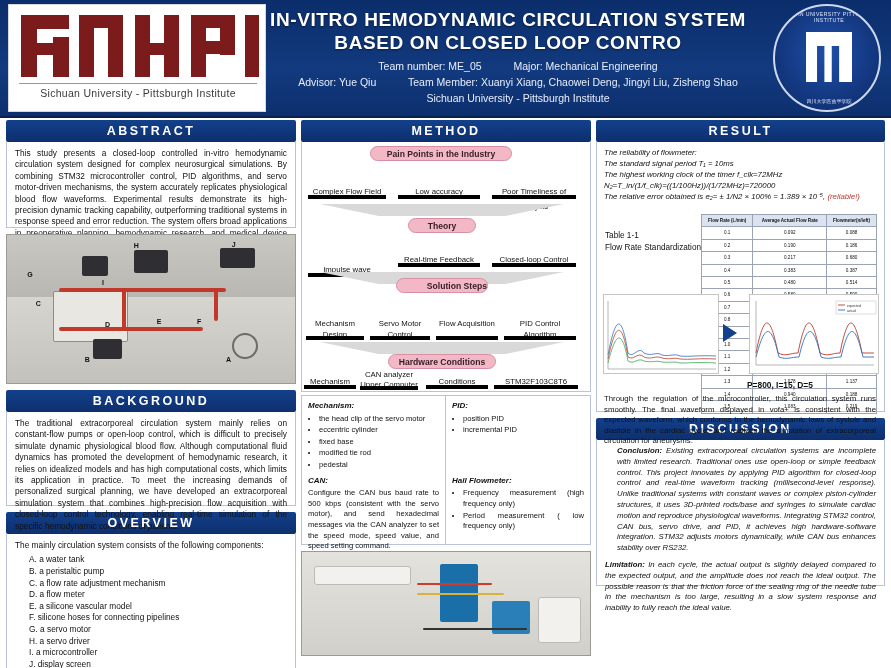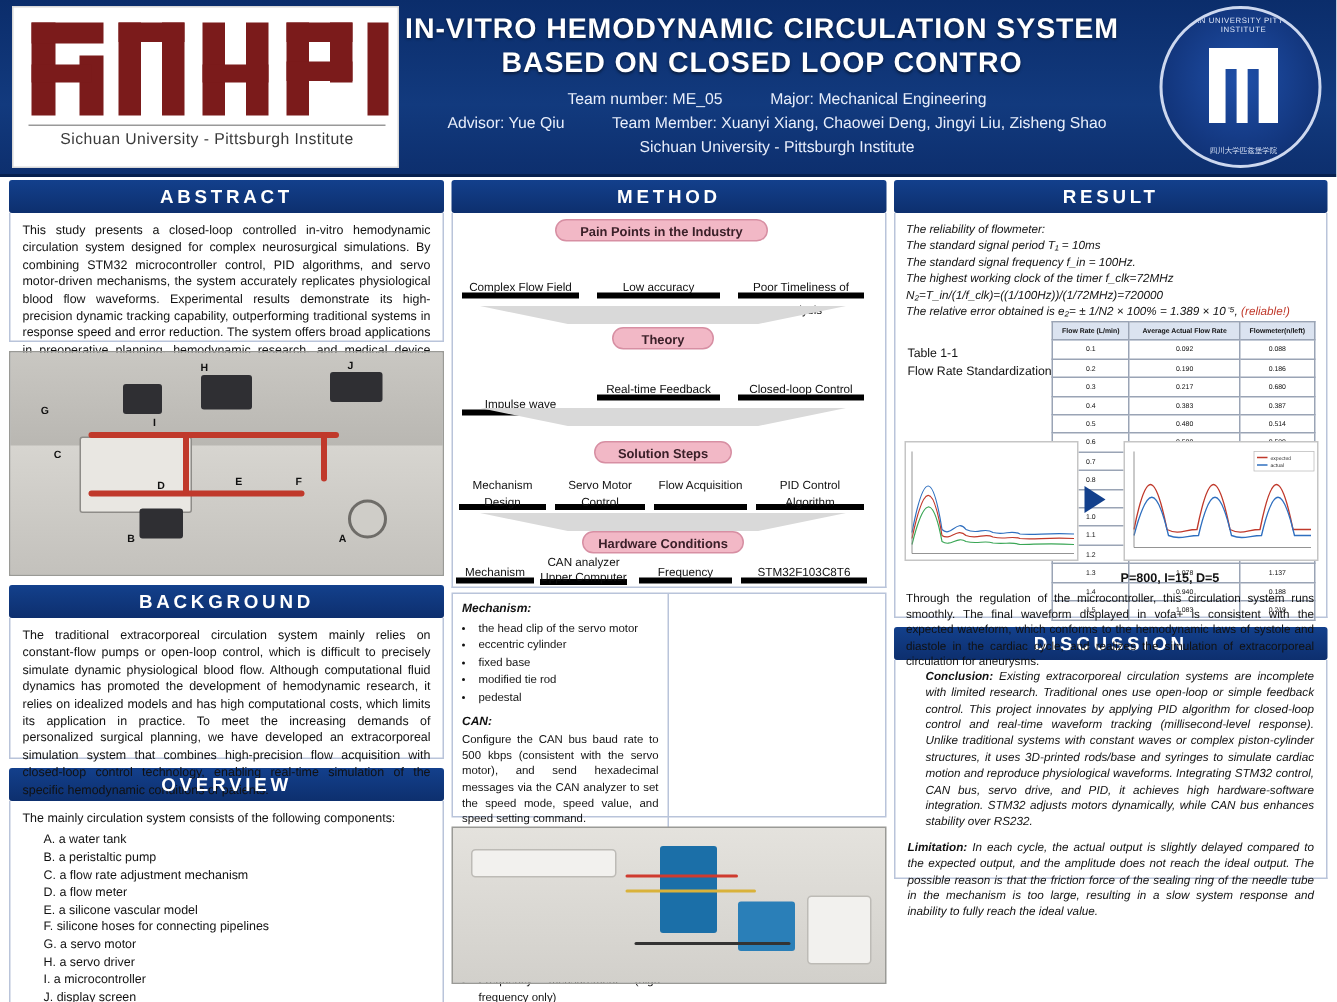--- a/index.html
+++ b/index.html
@@ -338,42 +338,42 @@
 
         <div class="pill" style="left:106px; top:76px; width:68px;">Theory</div>
 
         <div class="fbox" style="left:6px;   top:120px; width:78px;">Impulse wave</div>
         <div class="fbox" style="left:96px;  top:110px; width:82px;">Real-time Feedback</div>
         <div class="fbox" style="left:190px; top:110px; width:84px;">Closed-loop Control</div>
 
         <div class="funnel" style="left:18px; top:130px; width:244px; height:12px;
              clip-path: polygon(0 0,100% 0,76% 100%,24% 100%);"></div>
 
-        <div class="pill" style="left:94px; top:152px; width:92px;">Solution  Steps</div>
+        <div class="pill" style="left:94px; top:136px; width:92px;text-align:right;">Solution  Steps</div>
 
         <div class="fbox" style="left:4px;   top:176px; width:58px; height:22px; line-height:11px;">Mechanism Design</div>
         <div class="fbox" style="left:68px;  top:176px; width:60px; height:22px; line-height:11px;">Servo Motor Control</div>
         <div class="fbox" style="left:134px; top:176px; width:62px; height:22px; line-height:11px;">Flow Acquisition</div>
         <div class="fbox" style="left:202px; top:176px; width:72px; height:22px; line-height:11px;">PID Control Algorithm</div>
 
         <div class="funnel" style="left:18px; top:200px; width:244px; height:12px;
              clip-path: polygon(0 0,100% 0,76% 100%,24% 100%);"></div>
 
         <div class="pill" style="left:86px; top:212px; width:108px;">Hardware Conditions</div>
 
         <div class="fbox" style="left:2px;   top:232px; width:52px;">Mechanism</div>
         <div class="fbox" style="left:58px;  top:228px; width:58px; height:20px; line-height:10px;">
           <span>CAN analyzer</span><br>
           <span>Upper Computer</span>
         </div>
-        <div class="fbox" style="left:124px; top:232px; width:62px;">Frequency</div>
+        <div class="fbox" style="left:124px; top:232px; width:62px;">Conditions</div>
         <div class="fbox" style="left:192px; top:232px; width:84px;">STM32F103C8T6</div>
       </div>
 
-      <div class="sec-body" id="method-detail" style="border-top:1px solid #b9c4da; margin-top:3px;flex-direction:column;">
+      <div class="sec-body" id="method-detail" style="border-top:1px solid #b9c4da; margin-top:3px;">
         <div class="md-col left">
           <div class="md-h">Mechanism:</div>
           <ul class="md-ul">
             <li>the head clip of the servo motor</li>
             <li>eccentric cylinder</li>
             <li>fixed base</li>
             <li>modified tie rod</li>
             <li>pedestal</li>
           </ul>
           <div class="md-h">CAN:</div>
@@ -407,21 +407,20 @@
 
   <div class="col col-right">
 
     <div class="section">
       <div class="sec-title">RESULT</div>
       <div class="sec-body" id="result-body">
 
         <div class="rel-text">
           <div>The reliability of flowmeter:</div>
           <div>The standard signal period T₁ = 10ms</div>
-          <div>The standard signal frequency f_in = 100Hz.</div>
           <div>The highest working clock of the timer f_clk=72MHz</div>
           <div>N₂=T_in/(1/f_clk)=((1/100Hz))/(1/72MHz)=720000</div>
           <div>
             <span>The relative error obtained is e₂= ± 1/N2 × 100% = 1.389 × 10⁻⁵, <span class="red">(reliable!)</span></span>
           </div>
         </div>
 
         <div class="tbl-cap">
           <div>Table 1-1</div>
           <div>Flow Rate Standardization</div>

